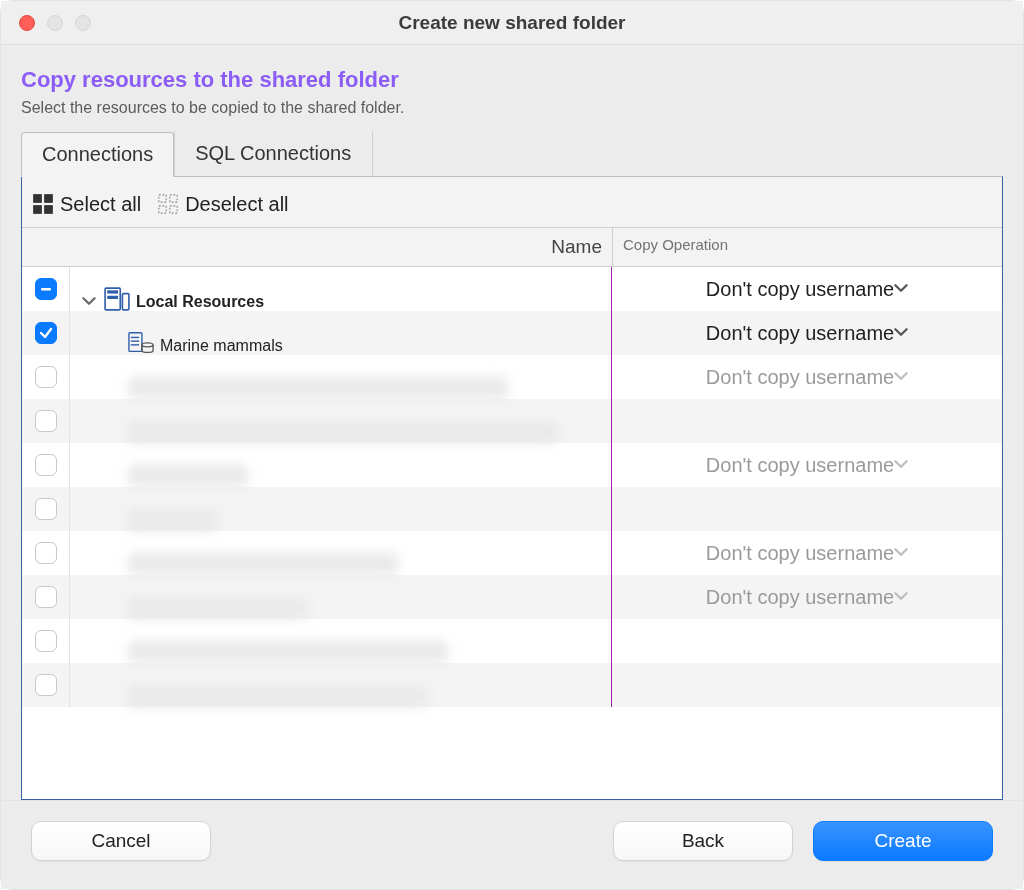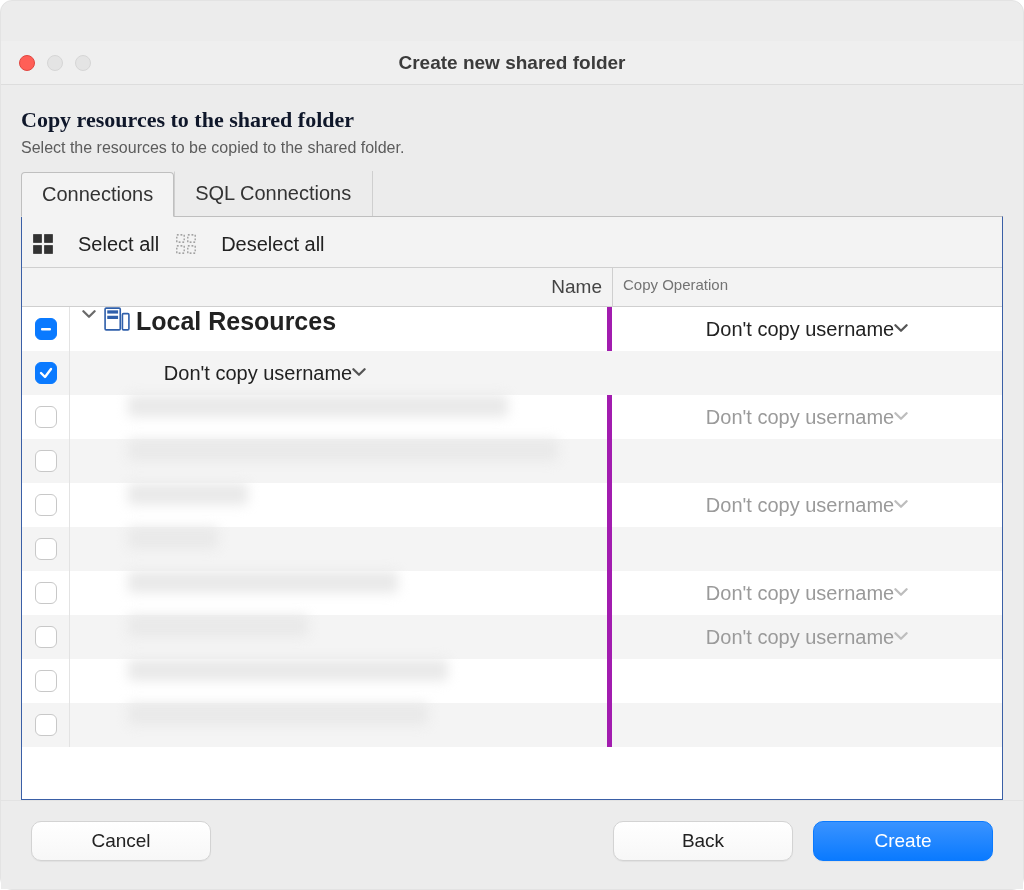--- a/index.html
+++ b/index.html
@@ -21,21 +21,20 @@
     display: flex;
     flex-direction: column;
   }
   .titlebar {
     height: 44px;
     display: flex;
     align-items: center;
     position: relative;
     border-bottom: 1px solid #ddd;
     background: #efefef;
-    margin-top: 40px;
   }
   .traffic-lights {
     position: absolute;
     left: 18px;
     display: flex;
     gap: 12px;
     align-items: center;
   }
   .tl {
     width: 16px; height: 16px; border-radius: 50%;
@@ -52,23 +51,22 @@
   }
   .content {
     flex: 1;
     padding: 22px 20px 0 20px;
     display: flex;
     flex-direction: column;
   }
   .heading {
     font-size: 22px;
     font-weight: 700;
-    color: #0f172a;
+    color: #8b5cf6;
     margin-bottom: 6px;
-    font-family: Liberation Serif, serif;
   }
   .subheading {
     font-size: 16px;
     color: #5c5c5c;
     margin-bottom: 14px;
   }
 
   .tabs {
     display: flex;
     border-bottom: 1px solid #bfbfbf;
@@ -107,21 +105,21 @@
 
   .toolbar {
     padding: 14px 8px 10px 8px;
     display: flex;
     gap: 14px;
     align-items: center;
   }
   .tool-btn {
     display: flex;
     align-items: center;
-    gap: 22px;
+    gap: 4px;
     font-size: 20px;
     color: #222;
     cursor: pointer;
   }
   .tool-icon {
     width: 26px; height: 26px;
     display:inline-flex; align-items:center; justify-content:center;
   }
 
   .table-header {
@@ -142,26 +140,26 @@
   }
   .row.alt { background:#f4f4f4; }
   .cell-check {
     width: 48px;
     display:flex; align-items:center; justify-content:center;
     border-right: 1px solid #e3e3e3;
     height:100%;
   }
   .cell-name {
     flex:1;
-    display:flex; align-items:flex-start;
+    display:flex; align-items:flex-end;
     gap: 4px;
     padding-left: 8px;
-    font-size: 25px;
+    font-size: 16px;
     height:100%;
-    border-right: 5px solid #a21caf;
+    border-right: 1px solid #a21caf;
   }
   .cell-op {
     width: 390px;
     display:flex;
     align-items:center;
     justify-content:center;
     padding: 0 14px;
     height:100%;
     font-size: 20px;
   }
@@ -315,20 +313,34 @@
             </div>
           </div>
           <div class="row alt">
             <div class="cell-check">
               <div class="checkbox checked">
                 <svg width="14" height="14" viewBox="0 0 14 14">
                   <path d="M2 7 L6 11 L12 3" stroke="#fff" stroke-width="2.4" fill="none" stroke-linecap="round" stroke-linejoin="round"></path>
                 </svg>
               </div>
             </div>
+            <div class="cell-name">
+              <span style="display: inline-block; width: 46px;"></span>
+              <span style="display: inline-flex; margin-right: 2px;">
+                <svg class="db-icon" viewBox="0 0 28 24">
+                  <rect x="1" y="1" width="14" height="20" rx="1" fill="none" stroke="#2f5faa" stroke-width="1.5"></rect>
+                  <line x1="3" y1="6" x2="12" y2="6" stroke="#2f5faa" stroke-width="1.5"></line>
+                  <line x1="3" y1="10" x2="12" y2="10" stroke="#2f5faa" stroke-width="1.5"></line>
+                  <line x1="3" y1="14" x2="12" y2="14" stroke="#2f5faa" stroke-width="1.5"></line>
+                  <ellipse cx="21" cy="14" rx="6" ry="2.2" fill="none" stroke="#555" stroke-width="1.4"></ellipse>
+                  <path d="M15 14 v6 a6 2.2 0 0 0 12 0 v-6" fill="none" stroke="#555" stroke-width="1.4"></path>
+                </svg>
+              </span>
+              <span>Marine mammals</span>
+            </div>
             <div class="cell-op">
               <span>Don't copy username</span>
               <span class="chev"><svg width="14" height="14" viewBox="0 0 10 10">
                   <path d="M1 3 L5 7 L9 3" stroke="currentColor" stroke-width="1.6" fill="none" stroke-linecap="round" stroke-linejoin="round"></path>
                 </svg></span>
             </div>
           </div>
           <div class="row disabled">
             <div class="cell-check">
               <div class="checkbox "></div>

